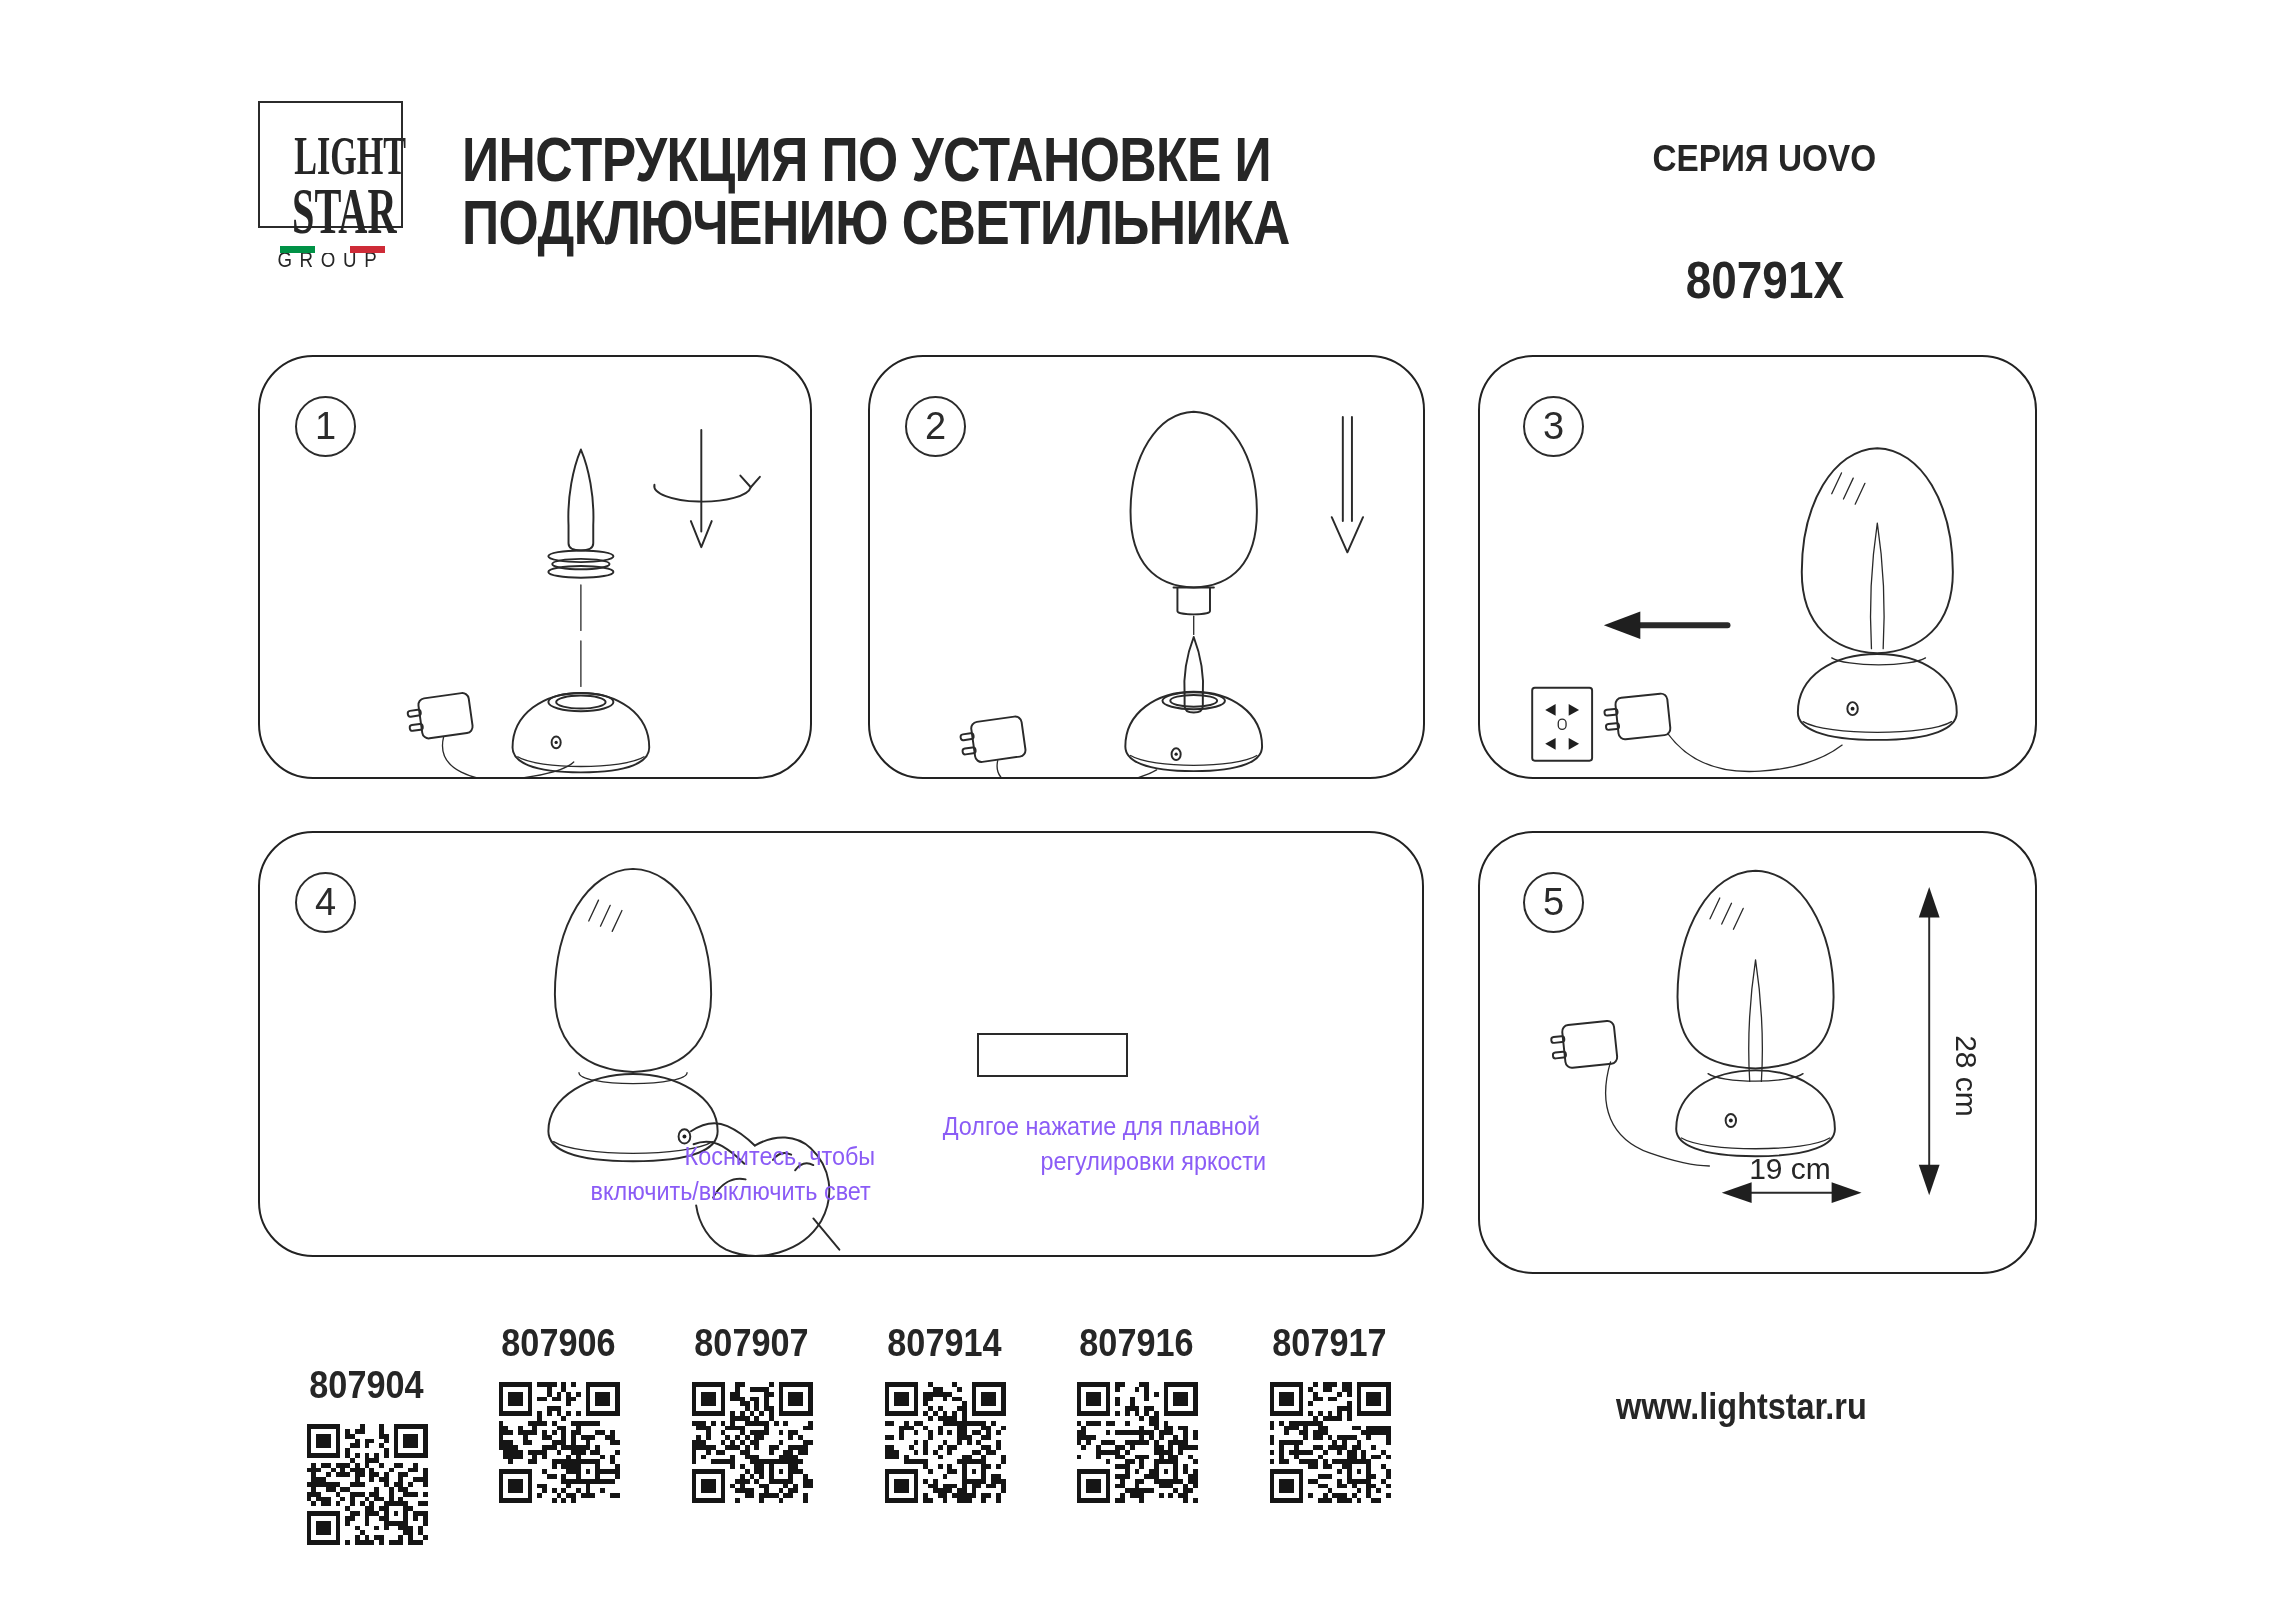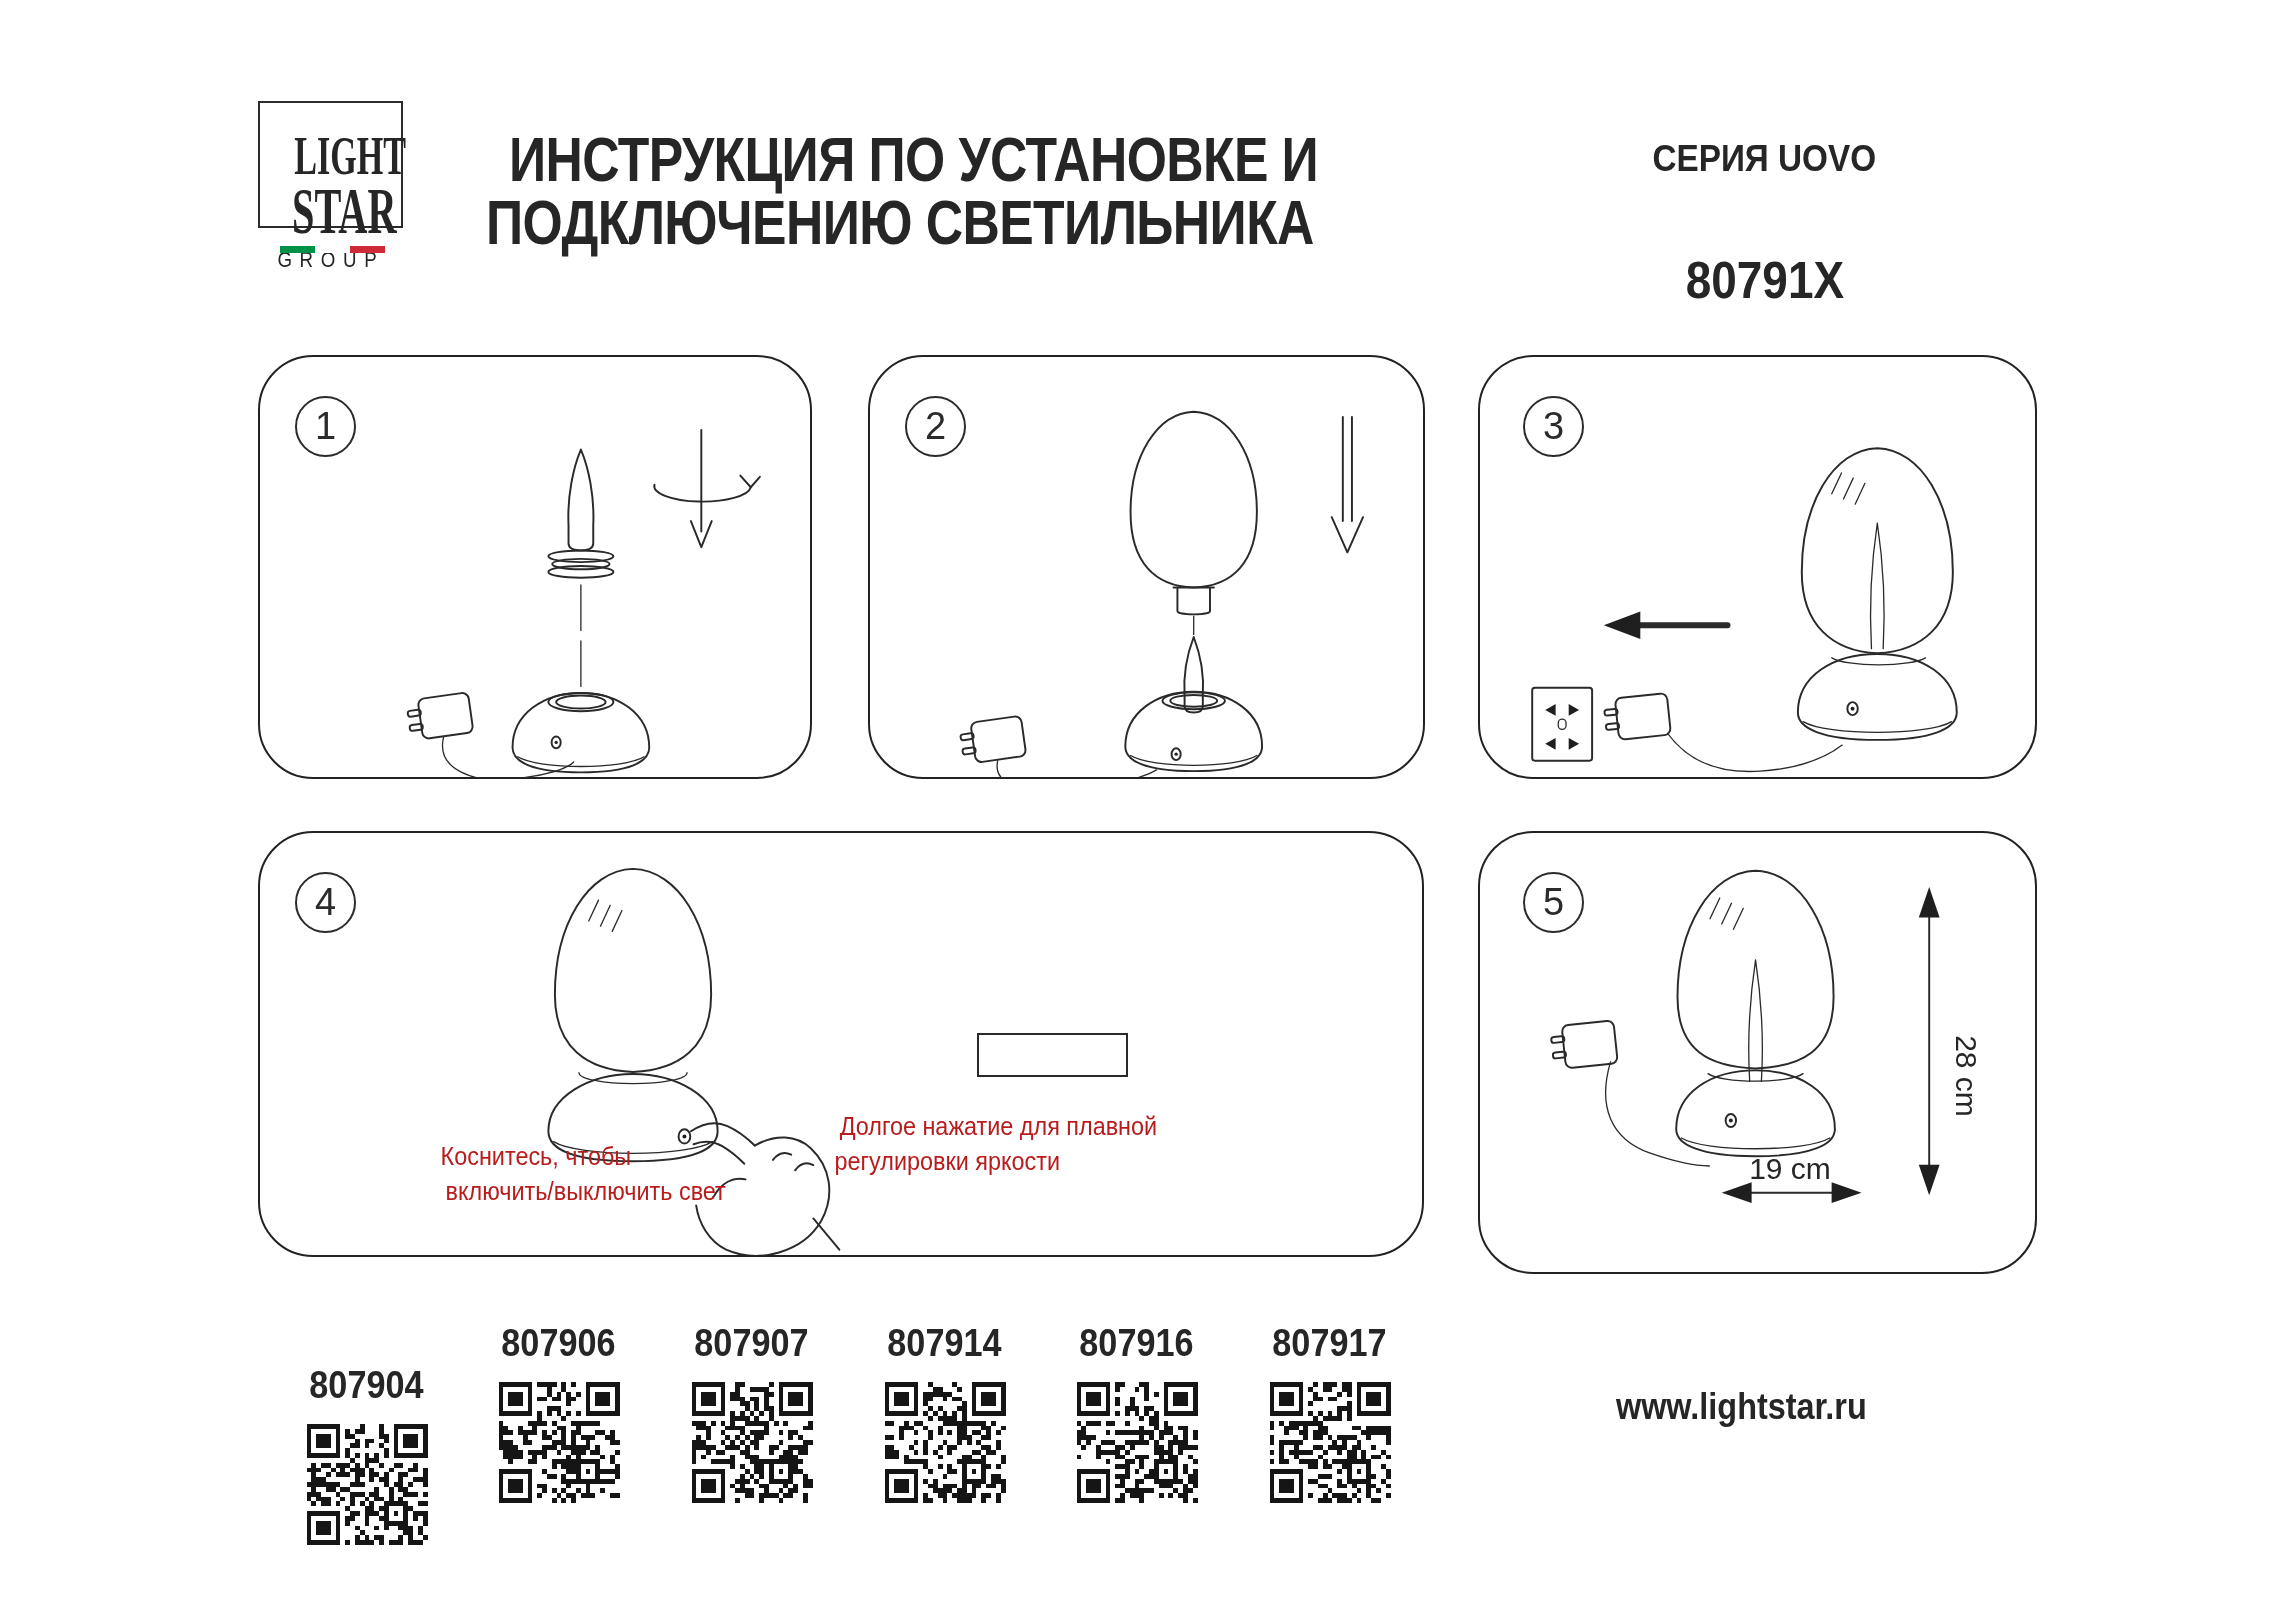--- a/index.html
+++ b/index.html
@@ -14,21 +14,21 @@
   .condc{display:inline-block;transform:scaleX(.9);transform-origin:center top;}
   .rhead{position:absolute;left:1517px;width:495px;text-align:center;font-weight:bold;white-space:nowrap;}
   .logo-box{position:absolute;left:258px;top:101px;width:145px;height:127px;border:2px solid #2b2b2b;
             box-sizing:border-box;text-align:center;}
   .logo-word{font-family:"Liberation Serif",serif;font-weight:bold;line-height:1;
              display:inline-block;transform:scaleX(.62);transform-origin:center top;white-space:nowrap;}
   .logo-group{letter-spacing:9px;font-size:22px;display:inline-block;transform:scaleX(.85);
               transform-origin:center top;white-space:nowrap;font-family:"Liberation Sans",sans-serif;}
   .flag{position:absolute;left:20px;top:143px;width:105px;height:7.2px;display:flex;}
   .flag div{flex:1;height:100%;}
-  .caption{position:absolute;text-align:left;font-size:26px;line-height:35px;color:#b91c1c;white-space:nowrap;}
+  .caption{position:absolute;text-align:right;font-size:26px;line-height:35px;color:#8b5cf6;white-space:nowrap;}
   .dim{position:absolute;font-size:30px;color:#262626;text-align:center;white-space:nowrap;}
   .artcol{position:absolute;width:193px;text-align:center;}
   .artcode{font-size:38px;font-weight:bold;color:#262626;display:inline-block;
            transform:scaleX(.9);transform-origin:center top;}
   .qrbox{position:absolute;left:35px;top:60px;width:124px;height:121px;}
   svg{display:block;}
   .sketch{position:absolute;left:0;top:0;}
   .sketch path,.sketch line,.sketch rect,.sketch ellipse{fill:none;stroke:#2a2a2a;stroke-width:3;
      stroke-linecap:round;stroke-linejoin:round;}
   .sketch .fill{fill:#1f1f1f;stroke:none;}
@@ -47,21 +47,21 @@
     <div style="margin-top:25px;font-size:55px;" class="logo-word">LIGHT</div>
     <div style="margin-top:-3.9px;font-size:65px;" class="logo-word">STAR</div>
     <div style="margin-top:2.6px;" class="logo-group">GROUP</div>
     <div class="flag">
       <div style="background:#009246"></div>
       <div style="background:#ffffff"></div>
       <div style="background:#ce2b37"></div>
     </div>
   </div>
 
-  <div class="abs title" style="left:486px;top:128px;text-align:right;">
+  <div class="abs title" style="left:462px;top:128px;">
     <span class="cond">ИНСТРУКЦИЯ ПО УСТАНОВКЕ И</span><br>
     <span class="cond">ПОДКЛЮЧЕНИЮ СВЕТИЛЬНИКА</span>
   </div>
 
   <div class="rhead" style="top:138px;font-size:37px;">
     <span class="condc">СЕРИЯ UOVO</span>
   </div>
   <div class="rhead" style="top:251px;font-size:51px;">
     <span class="condc">80791X</span>
   </div>

